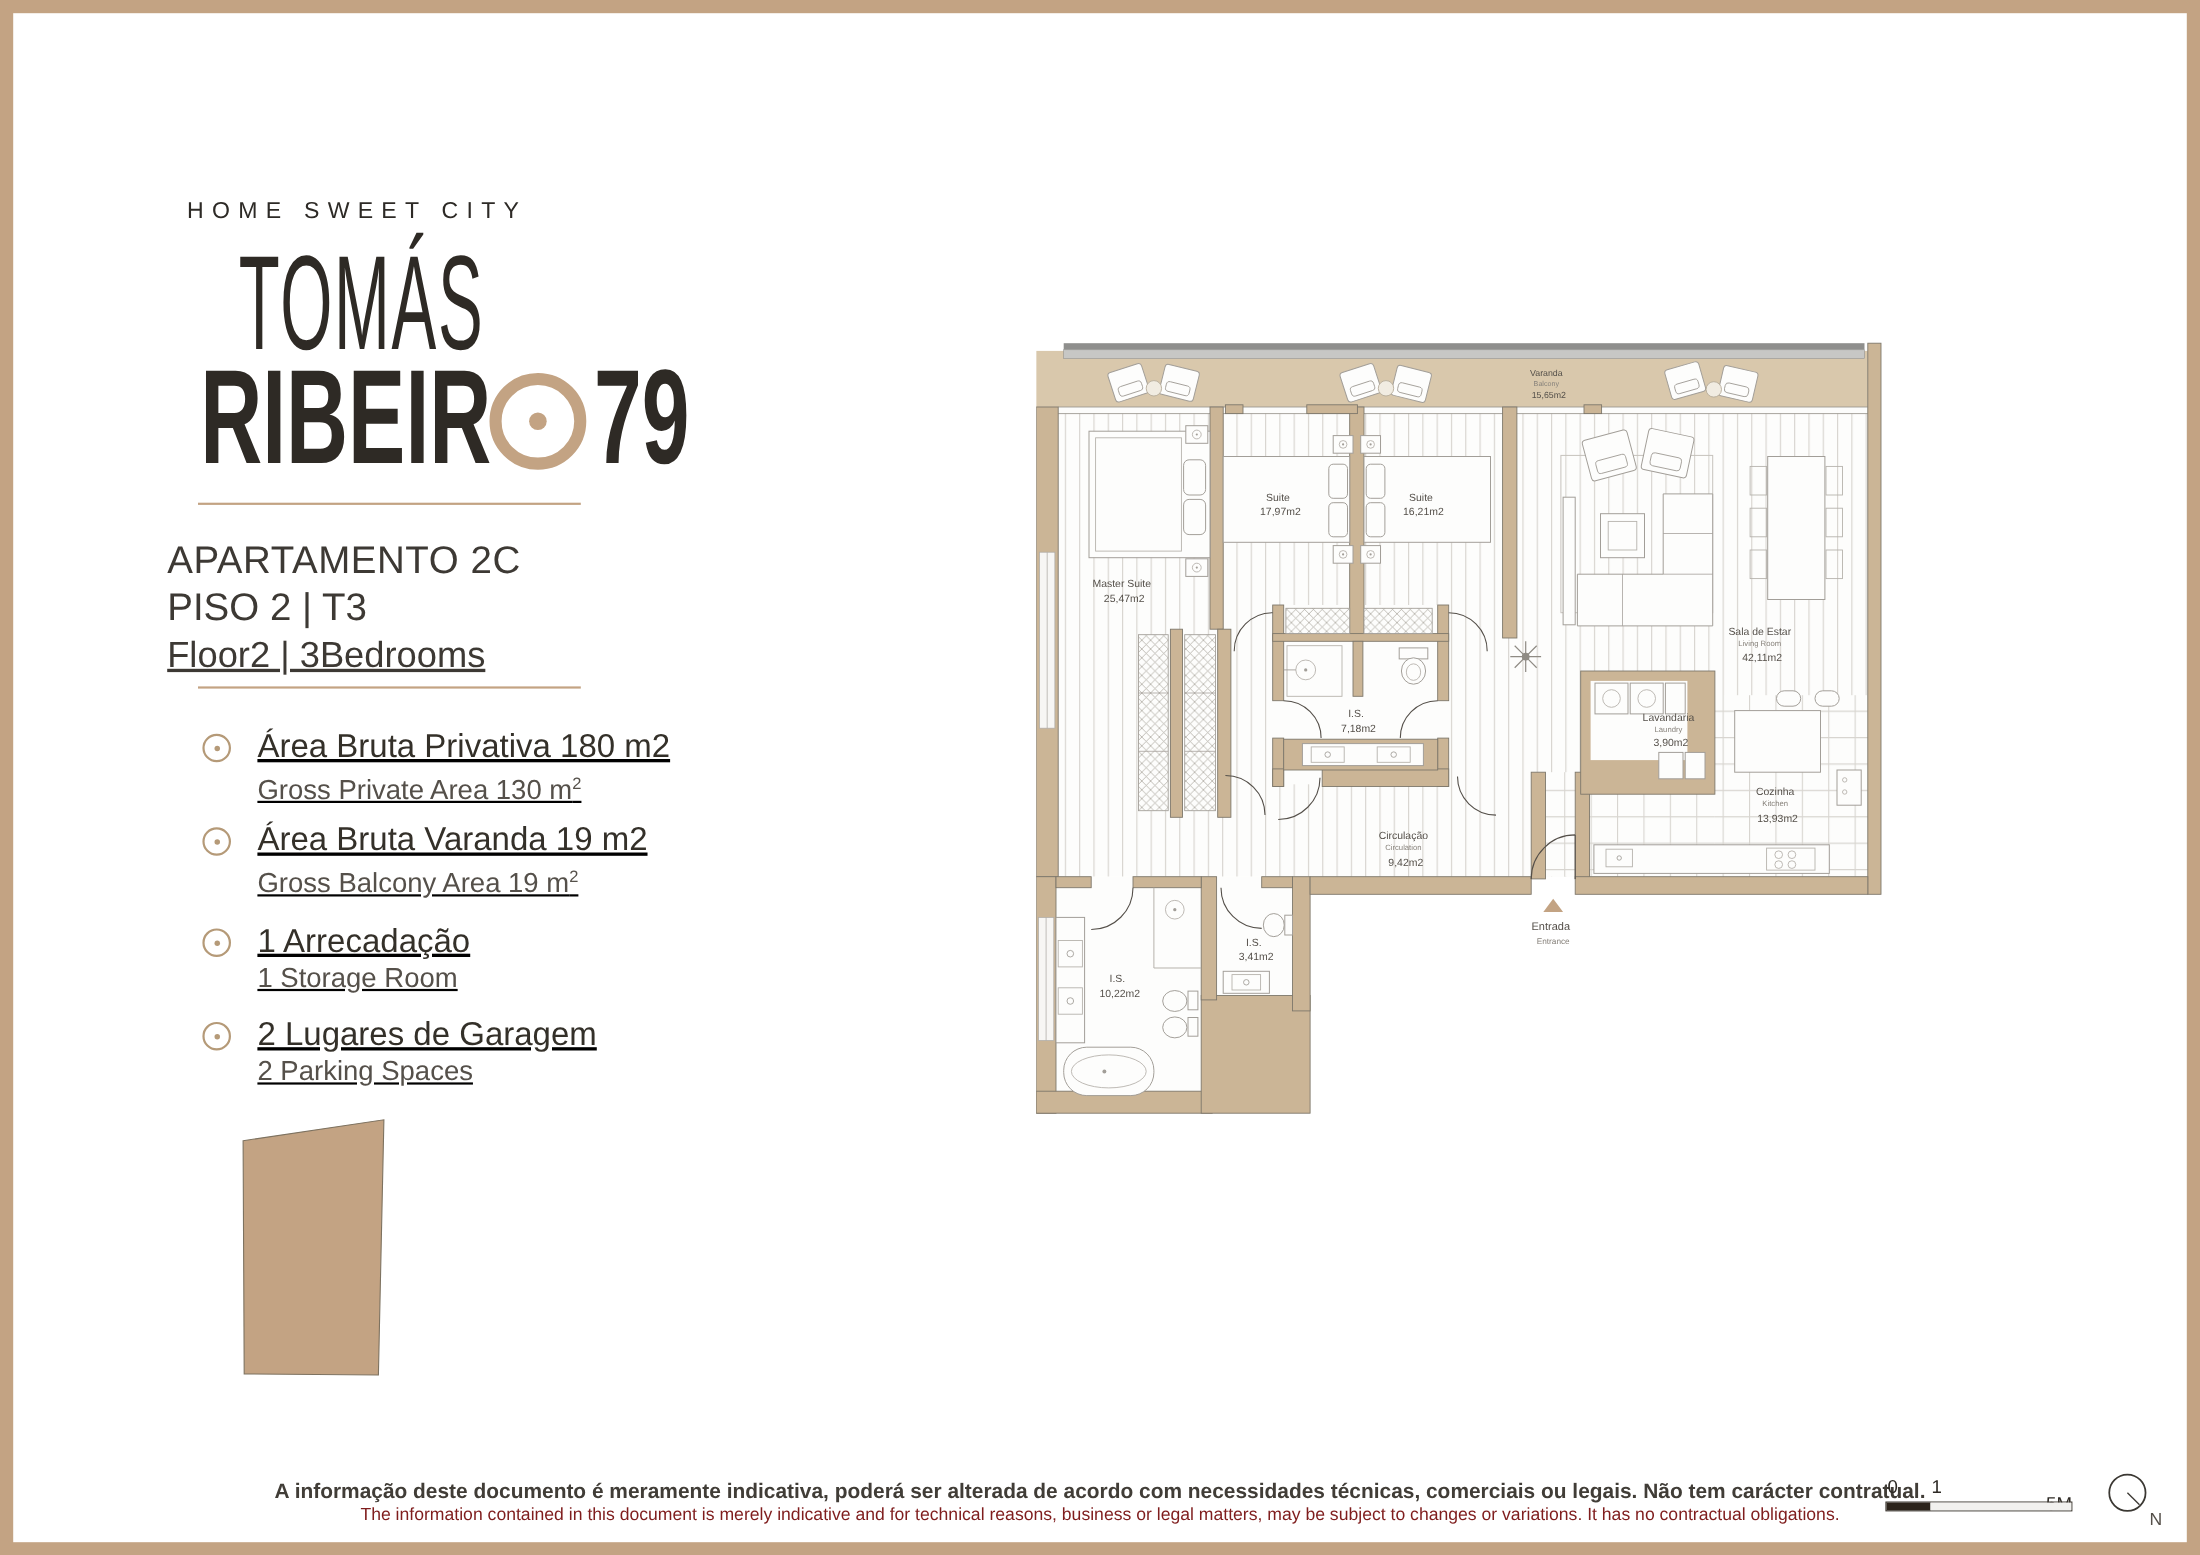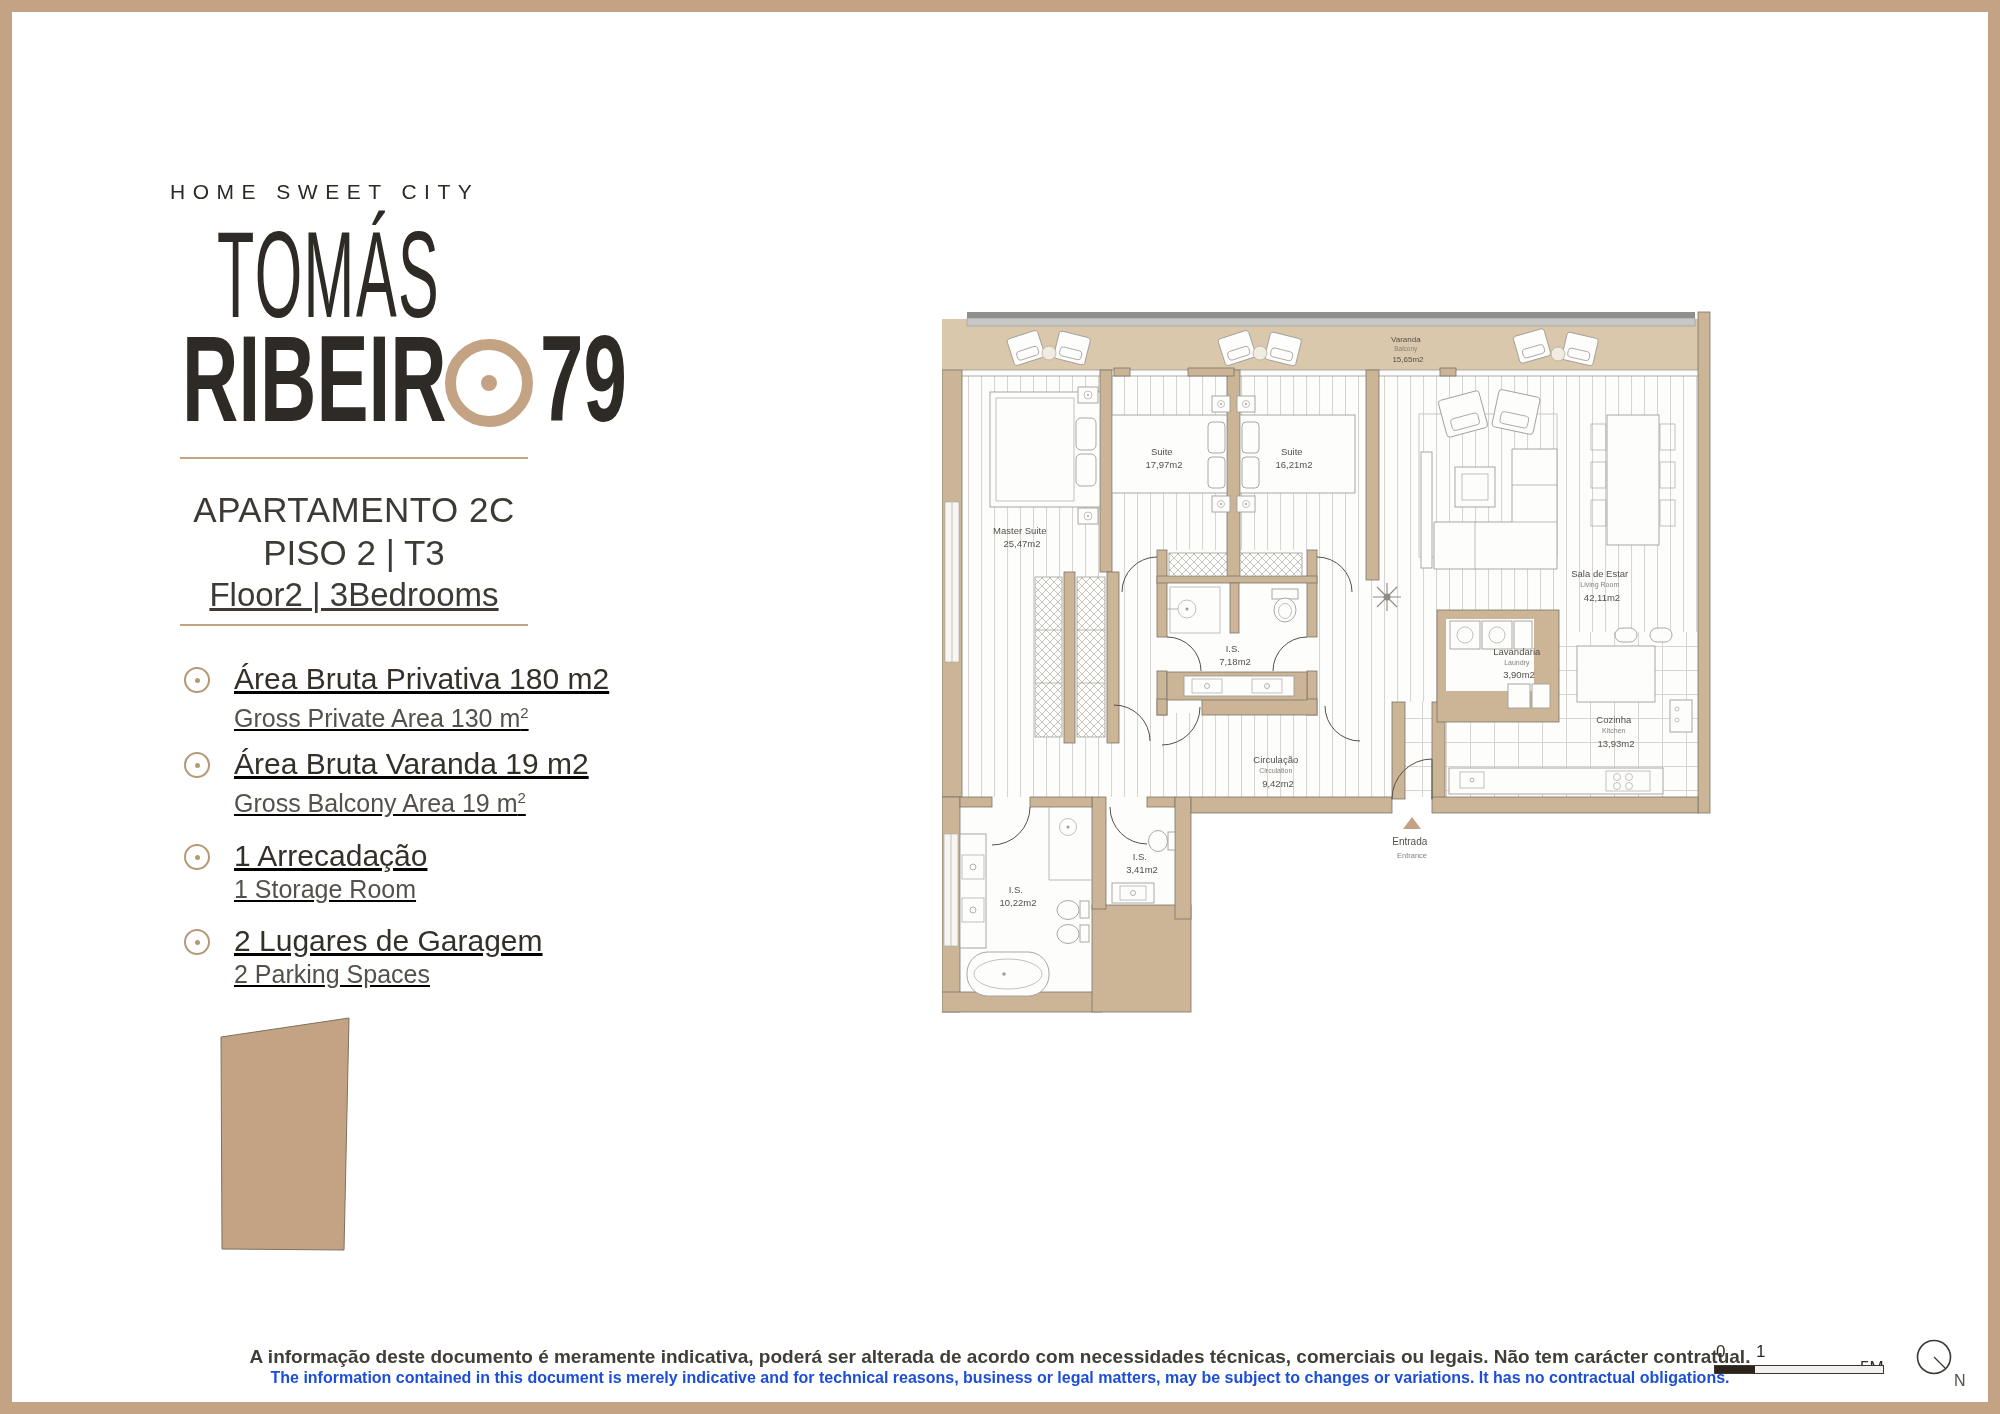--- a/index.html
+++ b/index.html
@@ -21,42 +21,42 @@
     transform:scaleX(0.64); transform-origin:left top; white-space:nowrap; }
   .tb-left { left:170px; top:306px; }
   .tb-right { left:528px; top:306px; }
   .logo-ring { left:433px; top:327px; width:88px; height:88px;
     border:11px solid #c3a383; border-radius:50%; }
   .logo-dot { position:absolute; left:50%; top:50%; width:16px; height:16px;
     margin:-8px 0 0 -8px; border-radius:50%; background:#c3a383; }
 
   
   .divider { height:2px; background:#c3a383; width:348px; left:168px; }
-  .apt-head { left:140px; top:476px; width:404px; text-align:center; color:#3d3934; }
+  .apt-head { left:140px; top:476px; width:404px; text-align:left; color:#3d3934; }
   .apt-line1 { font-size:35px; font-weight:500; line-height:43px; letter-spacing:0.5px; }
   .apt-line2 { font-size:35px; font-weight:500; line-height:43px; }
   .apt-line3 { font-size:33px; font-weight:400; line-height:42px;text-decoration:underline; }
 
   
   .feature { left:172px; width:480px;text-decoration:underline; }
   .f-icon { position:absolute; left:0; top:5px; width:26px; height:26px;
     border:2.5px solid #b59a78; border-radius:50%; }
   .f-icon::after { content:""; position:absolute; left:50%; top:50%;
     width:5px; height:5px; margin:-2.5px 0 0 -2.5px; border-radius:50%;
     background:#b59a78; }
   .f-text { margin-left:50px; }
   .f-pt { font-size:30px; color:#343029; line-height:34px; }
   .f-en { font-size:25px; color:#55504a; line-height:33px; }
   .f-en sup { font-size:15px; }
 
   
   .disc-pt { left:0; right:0; top:1334px; text-align:center; font-size:19px;
     font-weight:600; color:#413d37; }
   .disc-en { left:0; right:0; top:1357px; text-align:center; font-size:16px;
-    font-weight:700; color:#1d4ed8; }
+    font-weight:400; color:#7f1d1d; }
   .scalebar { left:1702px; top:1330px; width:180px; height:40px; }
   .sb-ticks { position:relative; height:20px; font-size:17px; color:#2e2a25; }
   .sb-t0 { position:absolute; left:2px; }
   .sb-t1 { position:absolute; left:42px; }
   .sb-t5 { position:absolute; left:146px;margin-top:16px; }
   .sb-bar { position:relative; margin-top:3px; width:170px; height:9px;
     border:1px solid #3b362f; display:flex; }
   .sb-fill { width:40px; background:#2c241b; }
   .sb-rest { flex:1; background:#f2f1ef; }
 

